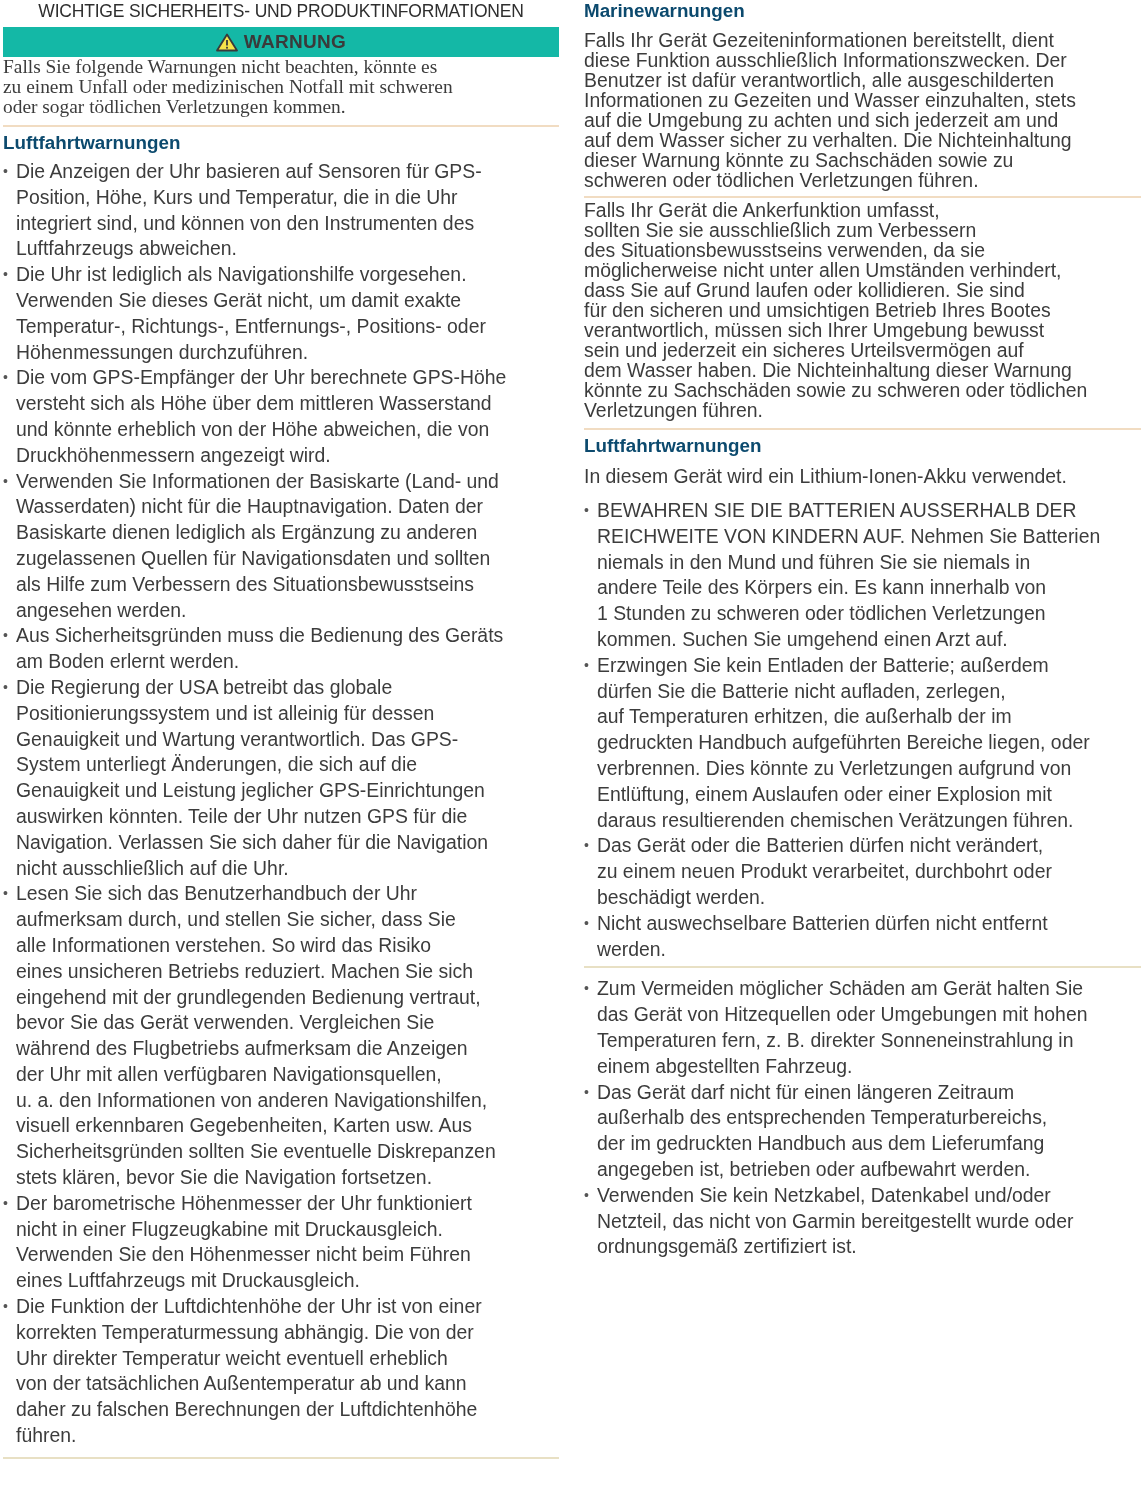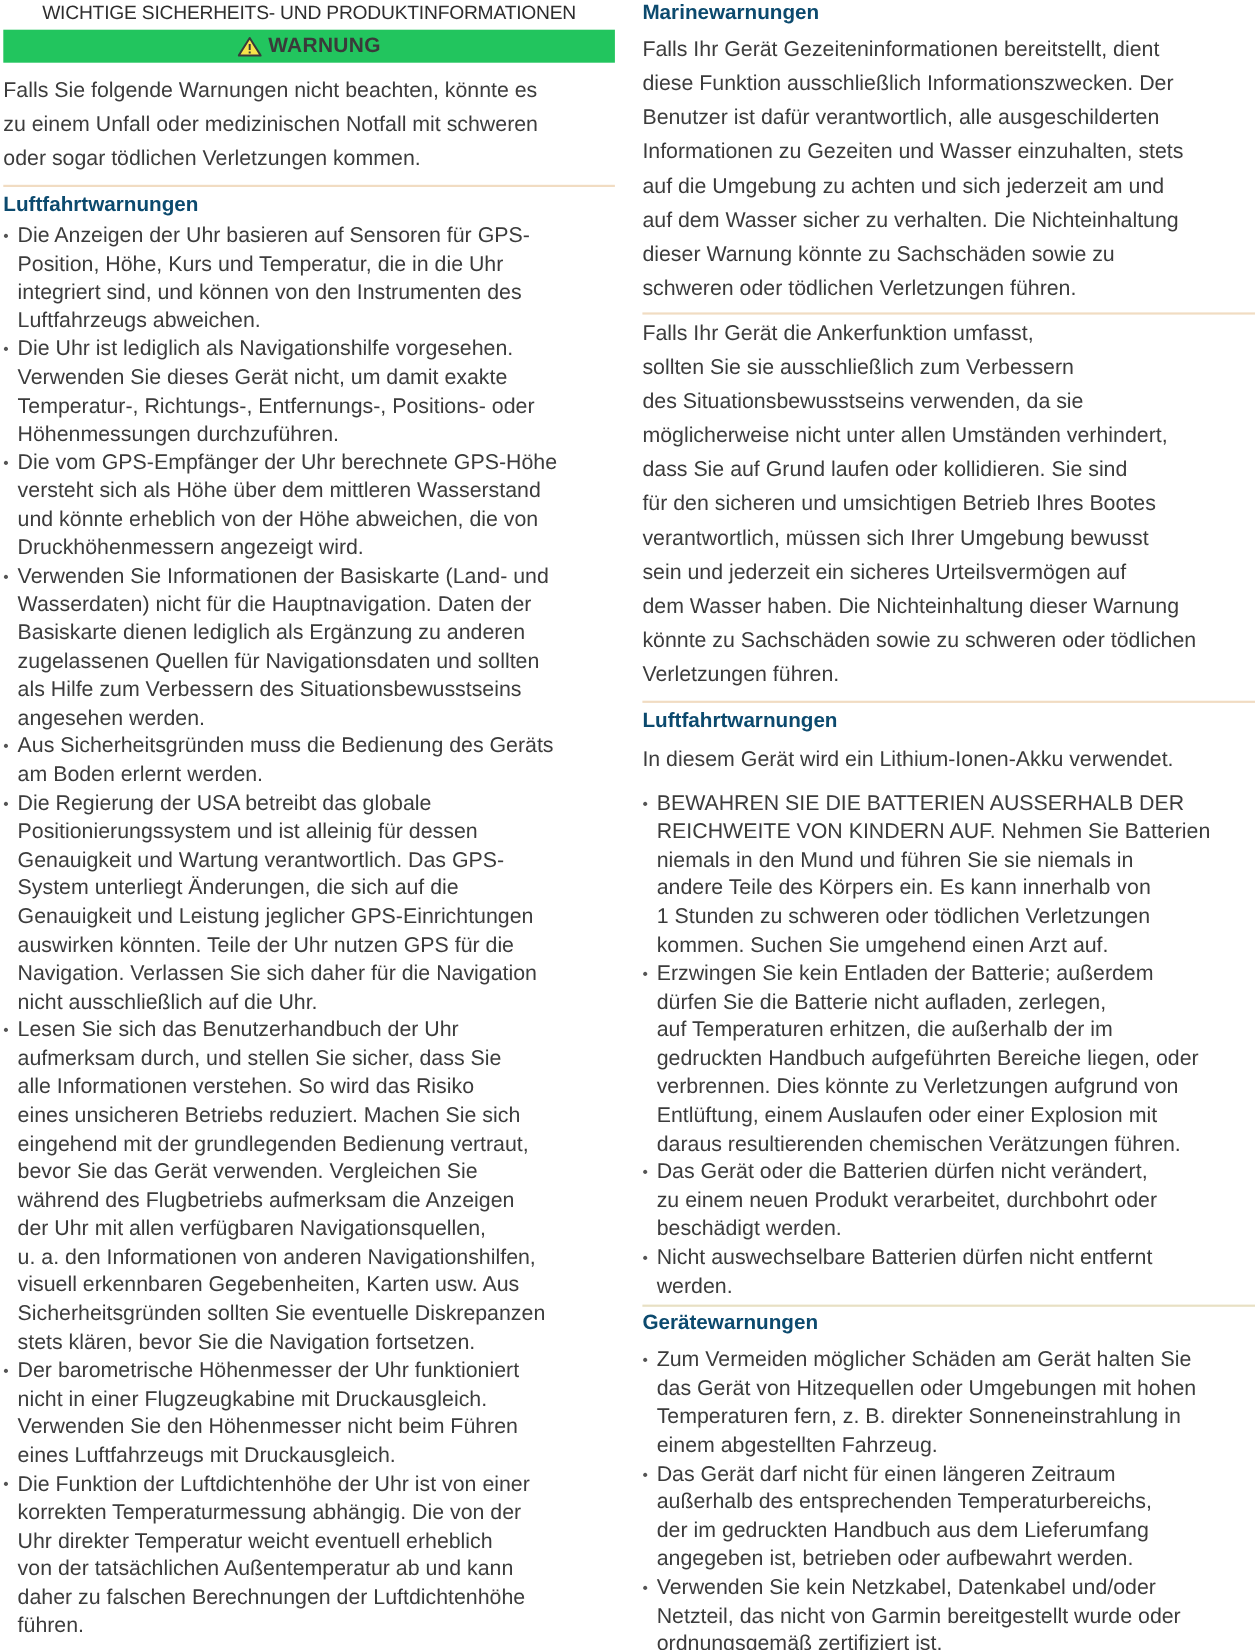--- a/index.html
+++ b/index.html
@@ -12,29 +12,29 @@
     .col { position: absolute; top: 0; }
     .col-left { left: 3px; width: 556px; }
     .col-right { left: 584px; width: 557px; }
 
     .doc-title {
       font-size: 17.5px; line-height: 22px; color: #2e2e2e;
       text-align: center; letter-spacing: -0.2px; white-space: nowrap;
       height: 26px;
     }
     .warn-banner {
-      background: #22c55e; height: 30px; margin-top: 1px;
+      background: #14b8a6; height: 30px; margin-top: 1px;
       display: flex; align-items: center; justify-content: center;
     }
     .warn-banner .warn-icon { width: 22px; height: 19px; margin-right: 6px; }
     .warn-banner .warn-label {
       font-size: 19px; font-weight: bold; color: #3a3a3a; letter-spacing: 0.3px;
     }
     .para {
-      font-size: 19.4px; line-height: 31px; color: #3c3c3c;
+      font-size: 19.4px; line-height: 20px; color: #3c3c3c;
       margin: 0; white-space: pre-line;
     }
     .sep { height: 0; border-top: 2px solid #f1dcc2; margin: 8px 0 4px 0; }
     .sep.tan { border-top-color: #e8e0c4; }
     .heading {
       font-size: 18.8px; line-height: 24px; font-weight: bold; color: #0c4a6e;
       margin: 0 0 4px 0;
     }
     ul.bullets { list-style: none; margin: 0; padding: 0; }
     ul.bullets li {
@@ -57,21 +57,21 @@
 
     <div class="warn-banner">
       <svg class="warn-icon" viewBox="0 0 22 19">
         <polygon points="11,1.5 21,17.5 1,17.5" fill="#f6e44a" stroke="#3a3a3a" stroke-width="1.8" stroke-linejoin="round"></polygon>
         <rect x="10.1" y="7" width="1.8" height="5.5" fill="#3a3a3a"></rect>
         <rect x="10.1" y="13.8" width="1.8" height="1.8" fill="#3a3a3a"></rect>
       </svg>
       <span class="warn-label">WARNUNG</span>
     </div>
 
-    <p class="para" style="margin-top:10px;">Falls Sie folgende Warnungen nicht beachten, könnte es
+    <p class="para" style="margin-top:0;font-family:Liberation Serif, serif;">Falls Sie folgende Warnungen nicht beachten, könnte es
 zu einem Unfall oder medizinischen Notfall mit schweren
 oder sogar tödlichen Verletzungen kommen.</p>
 
     <div class="sep"></div>
 
     <h3 class="heading">Luftfahrtwarnungen</h3>
     <ul class="bullets">
       <li><span class="dot">•</span><span>Die Anzeigen der Uhr basieren auf Sensoren für GPS-
 Position, Höhe, Kurs und Temperatur, die in die Uhr
 integriert sind, und können von den Instrumenten des
@@ -171,21 +171,20 @@
 Entlüftung, einem Auslaufen oder einer Explosion mit
 daraus resultierenden chemischen Verätzungen führen.</span></li>
       <li><span class="dot">•</span><span>Das Gerät oder die Batterien dürfen nicht verändert,
 zu einem neuen Produkt verarbeitet, durchbohrt oder
 beschädigt werden.</span></li>
       <li><span class="dot">•</span><span>Nicht auswechselbare Batterien dürfen nicht entfernt
 werden.</span></li>
     </ul>
     <div class="sep tan" style="margin:4px 0 2px 0;"></div>
 
-    <h3 class="heading">Gerätewarnungen</h3>
     <div class="gap6"></div>
     <ul class="bullets">
       <li><span class="dot">•</span><span>Zum Vermeiden möglicher Schäden am Gerät halten Sie
 das Gerät von Hitzequellen oder Umgebungen mit hohen
 Temperaturen fern, z. B. direkter Sonneneinstrahlung in
 einem abgestellten Fahrzeug.</span></li>
       <li><span class="dot">•</span><span>Das Gerät darf nicht für einen längeren Zeitraum
 außerhalb des entsprechenden Temperaturbereichs,
 der im gedruckten Handbuch aus dem Lieferumfang
 angegeben ist, betrieben oder aufbewahrt werden.</span></li>

